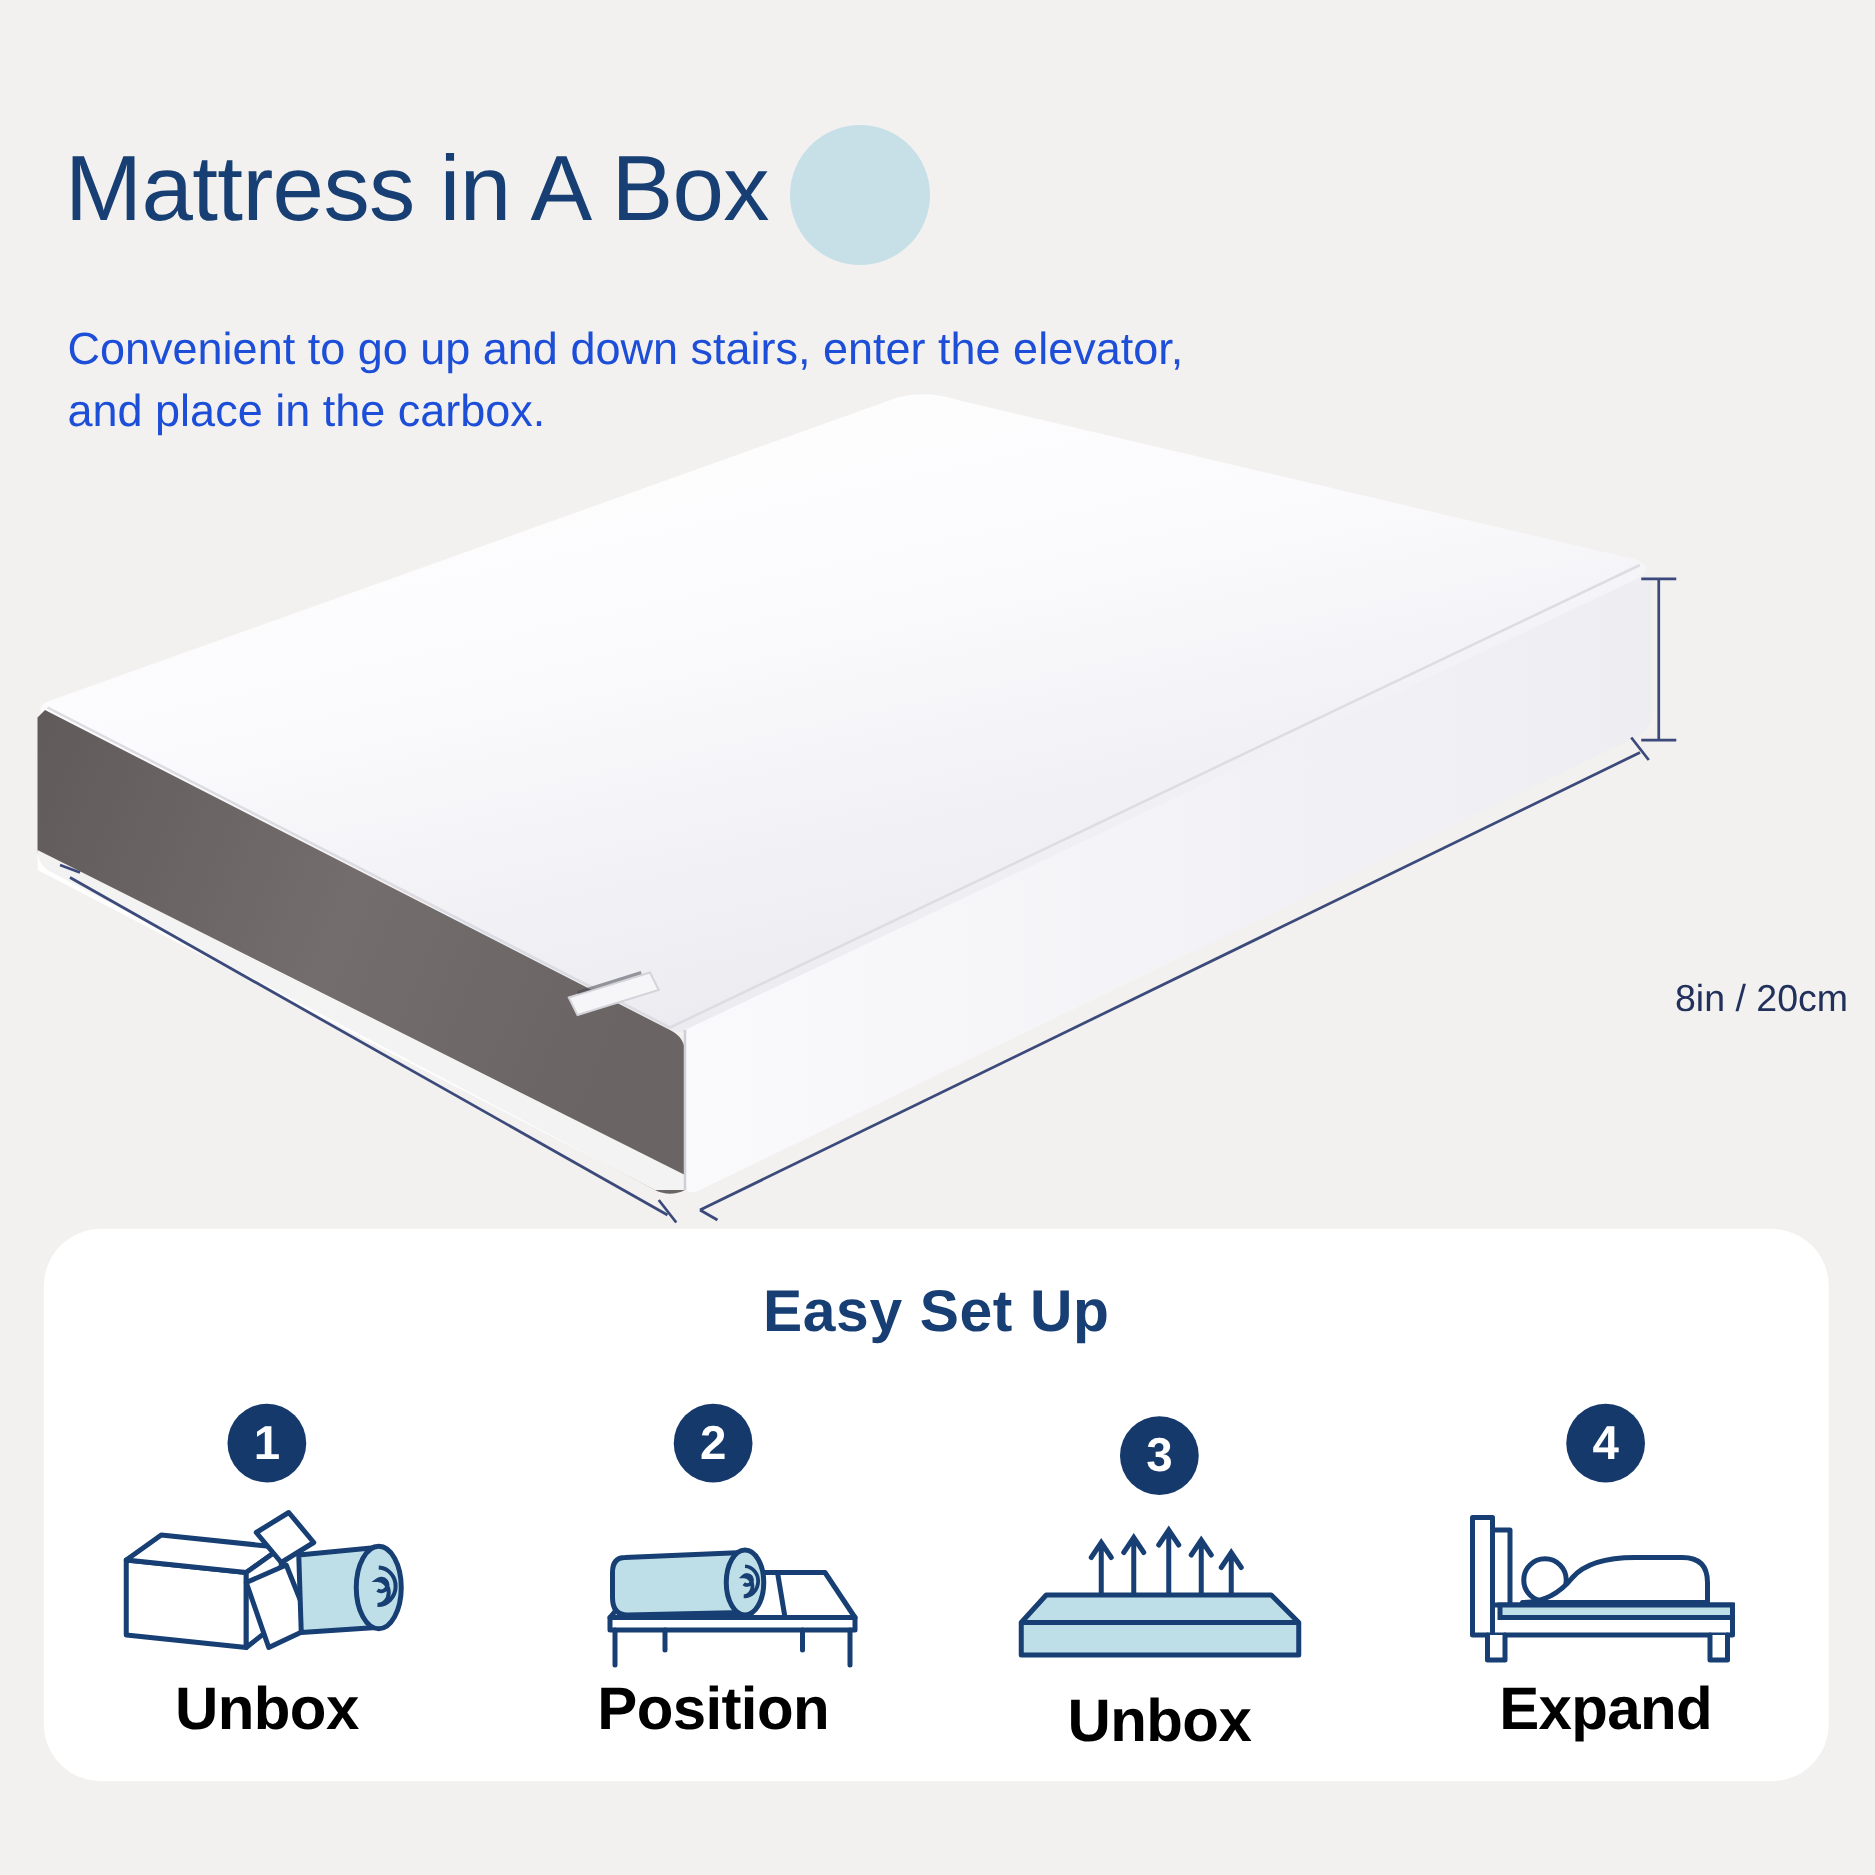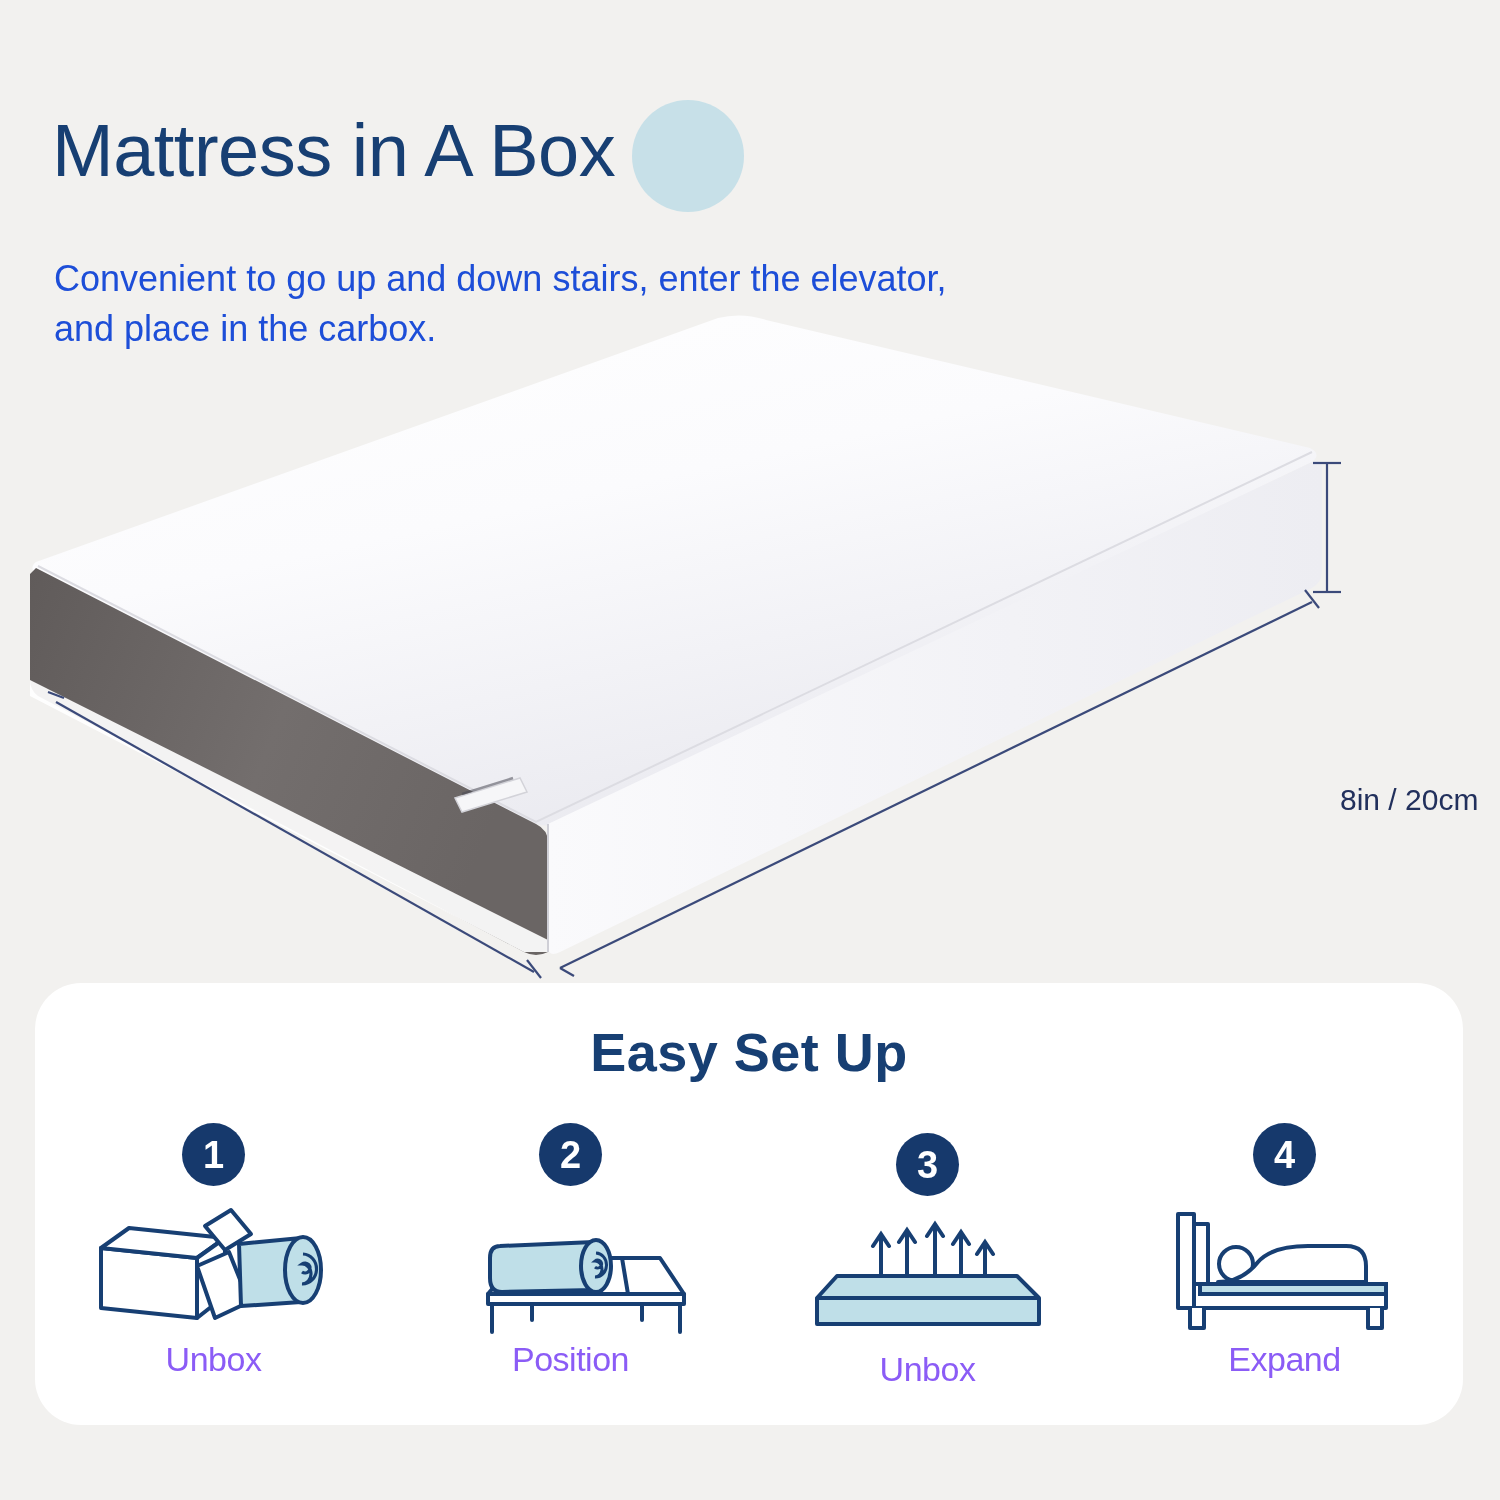--- a/index.html
+++ b/index.html
@@ -62,21 +62,21 @@
   .card{
     position:absolute;
     left:35px;top:983px;
     width:1428px;height:442px;
     background:#ffffff;
     border-radius:46px;
   }
   .card-title{
     position:absolute;top:38px;left:0;width:100%;
     text-align:center;
-    font-size:54px;font-weight:bold;
+    font-size:47px;font-weight:bold;
     color:#173f73;
     letter-spacing:0.5px;
   }
   .steps{
     position:absolute;top:140px;left:0;width:100%;
     display:flex;
     justify-content:space-around;
     align-items:flex-start;
   }
   .step{
@@ -91,23 +91,23 @@
     display:flex;align-items:center;justify-content:center;
     line-height:1;
   }
   .step-art{
     height:140px;width:250px;
     margin-top:10px;
     display:flex;align-items:center;justify-content:center;
   }
   .step-label{
     margin-top:4px;
-    font-size:34px;
-    color:#8b5cf6;
-    font-weight:400;
+    font-size:48px;
+    color:#000000;
+    font-weight:700;
     letter-spacing:-0.5px;
   }
 </style>
 </head>
 <body>
 
 <div class="stage">
 
   <div class="title-blob"></div>
   <div class="title-wrap">

